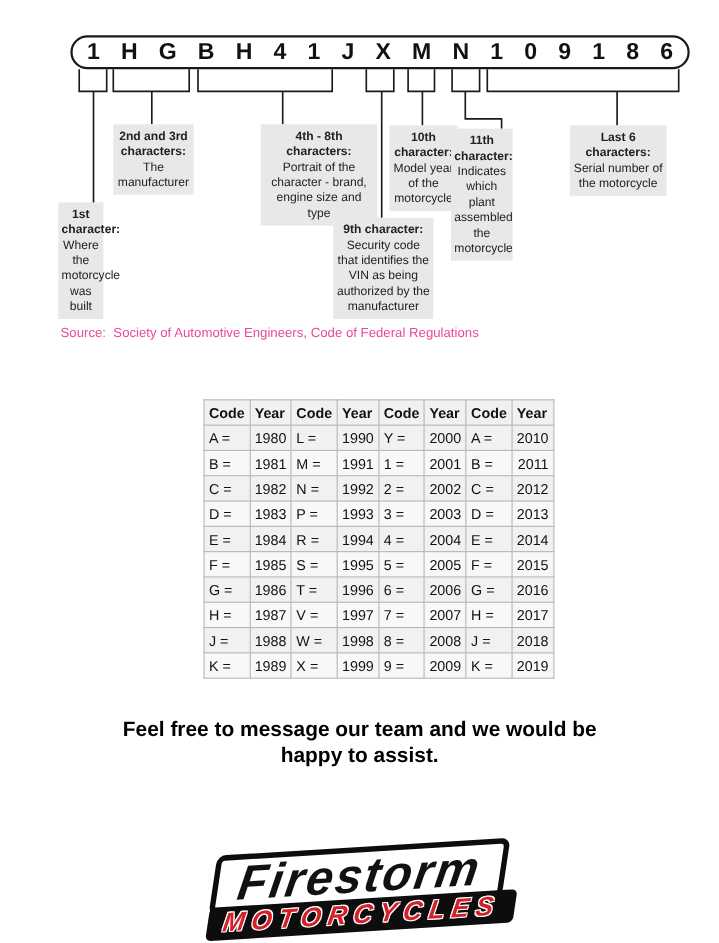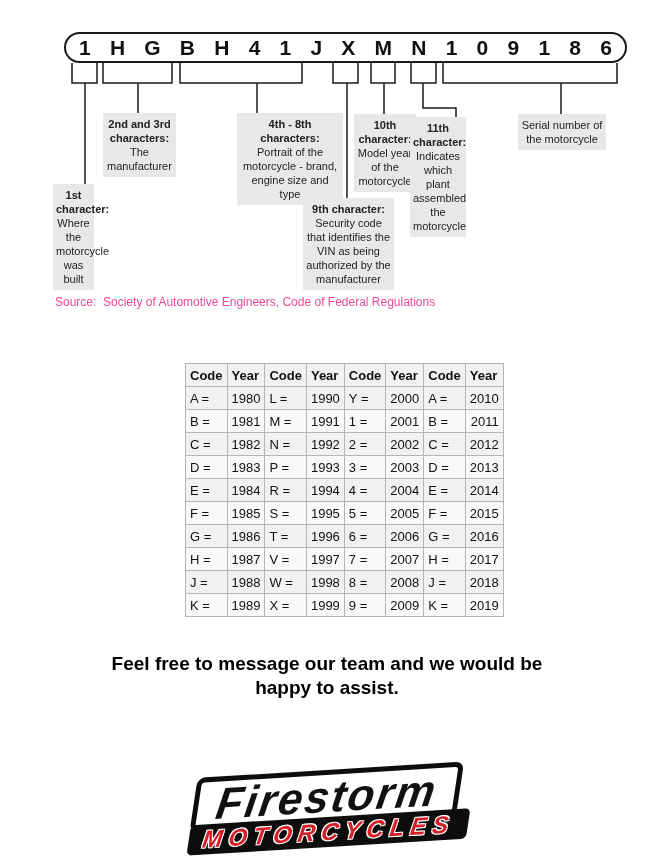--- a/index.html
+++ b/index.html
@@ -121,35 +121,36 @@
 <div class="callout co-first">
   <span class="t">1st character:</span>
   <span class="b">Where the motorcycle was built</span>
 </div>
 <div class="callout co-second-third">
   <span class="t">2nd and 3rd characters:</span>
   <span class="b">The manufacturer</span>
 </div>
 <div class="callout co-fourth-eighth">
   <span class="t">4th - 8th characters:</span>
-  <span class="b">Portrait of the motorcycle - brand, engine size and type</span>
+  <span class="b">Portrait of the character - brand, engine size and type</span>
 </div>
 <div class="callout co-ninth">
   <span class="t">9th character:</span>
   <span class="b">Security code that identifies the VIN as being authorized by the manufacturer</span>
 </div>
 <div class="callout co-tenth">
   <span class="t">10th character:</span>
   <span class="b">Model year of the motorcycle</span>
 </div>
 <div class="callout co-eleventh">
   <span class="t">11th character:</span>
   <span class="b">Indicates which plant assembled the motorcycle</span>
 </div>
 <div class="callout co-last-six">
+  <span class="t">Last 6 characters:</span>
   <span class="b">Serial number of the motorcycle</span>
 </div>
 
 <div class="source-note">Source:  Society of Automotive Engineers, Code of Federal Regulations</div>
 
 <table class="year-code">
   <thead>
     <tr id="yct-head">
         <th>Code</th>
         <th>Year</th>

